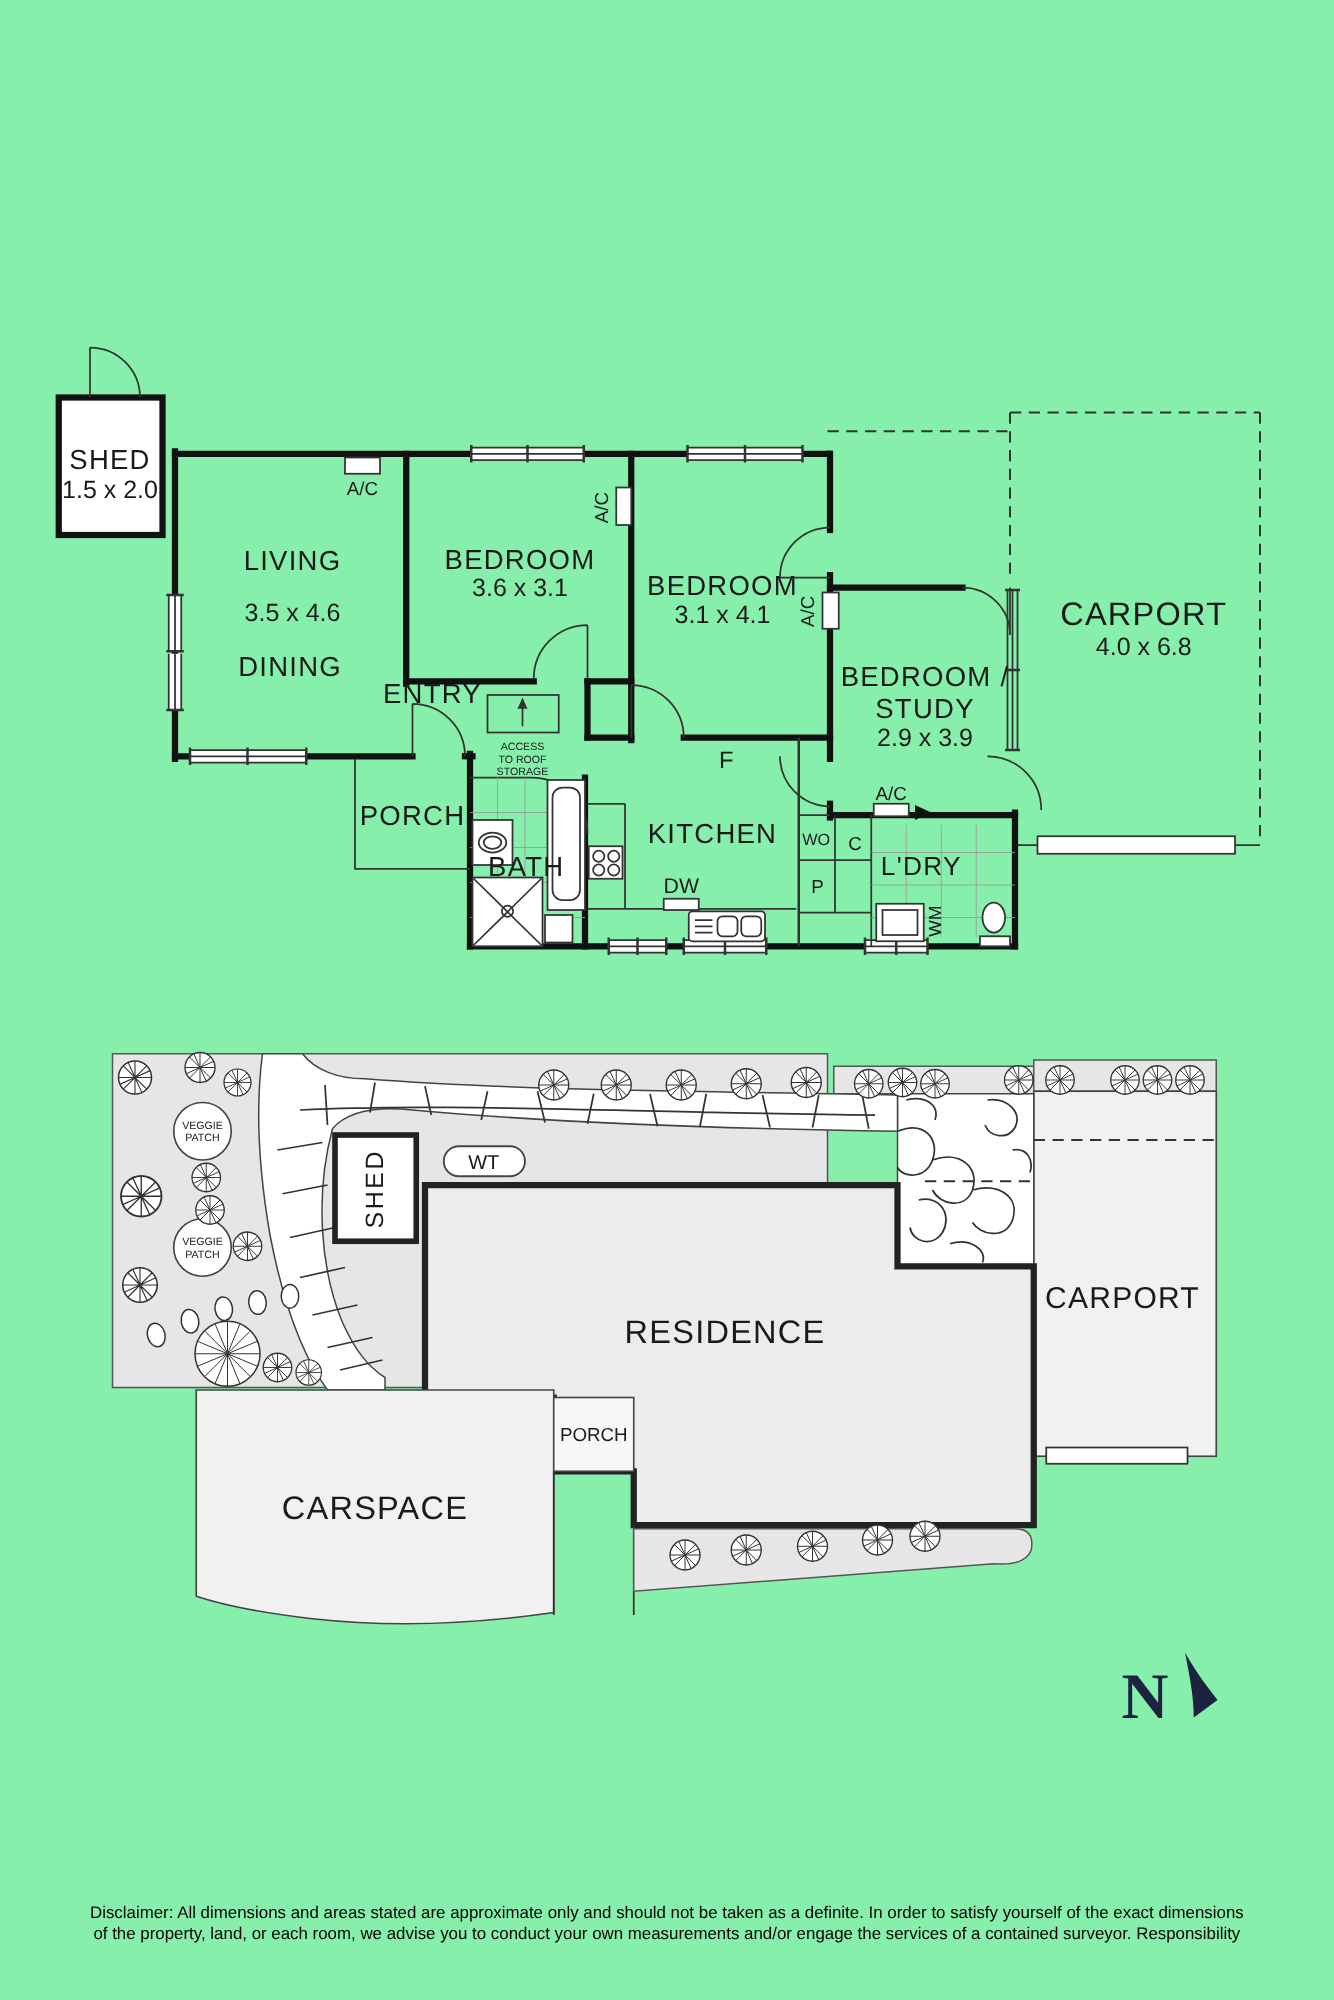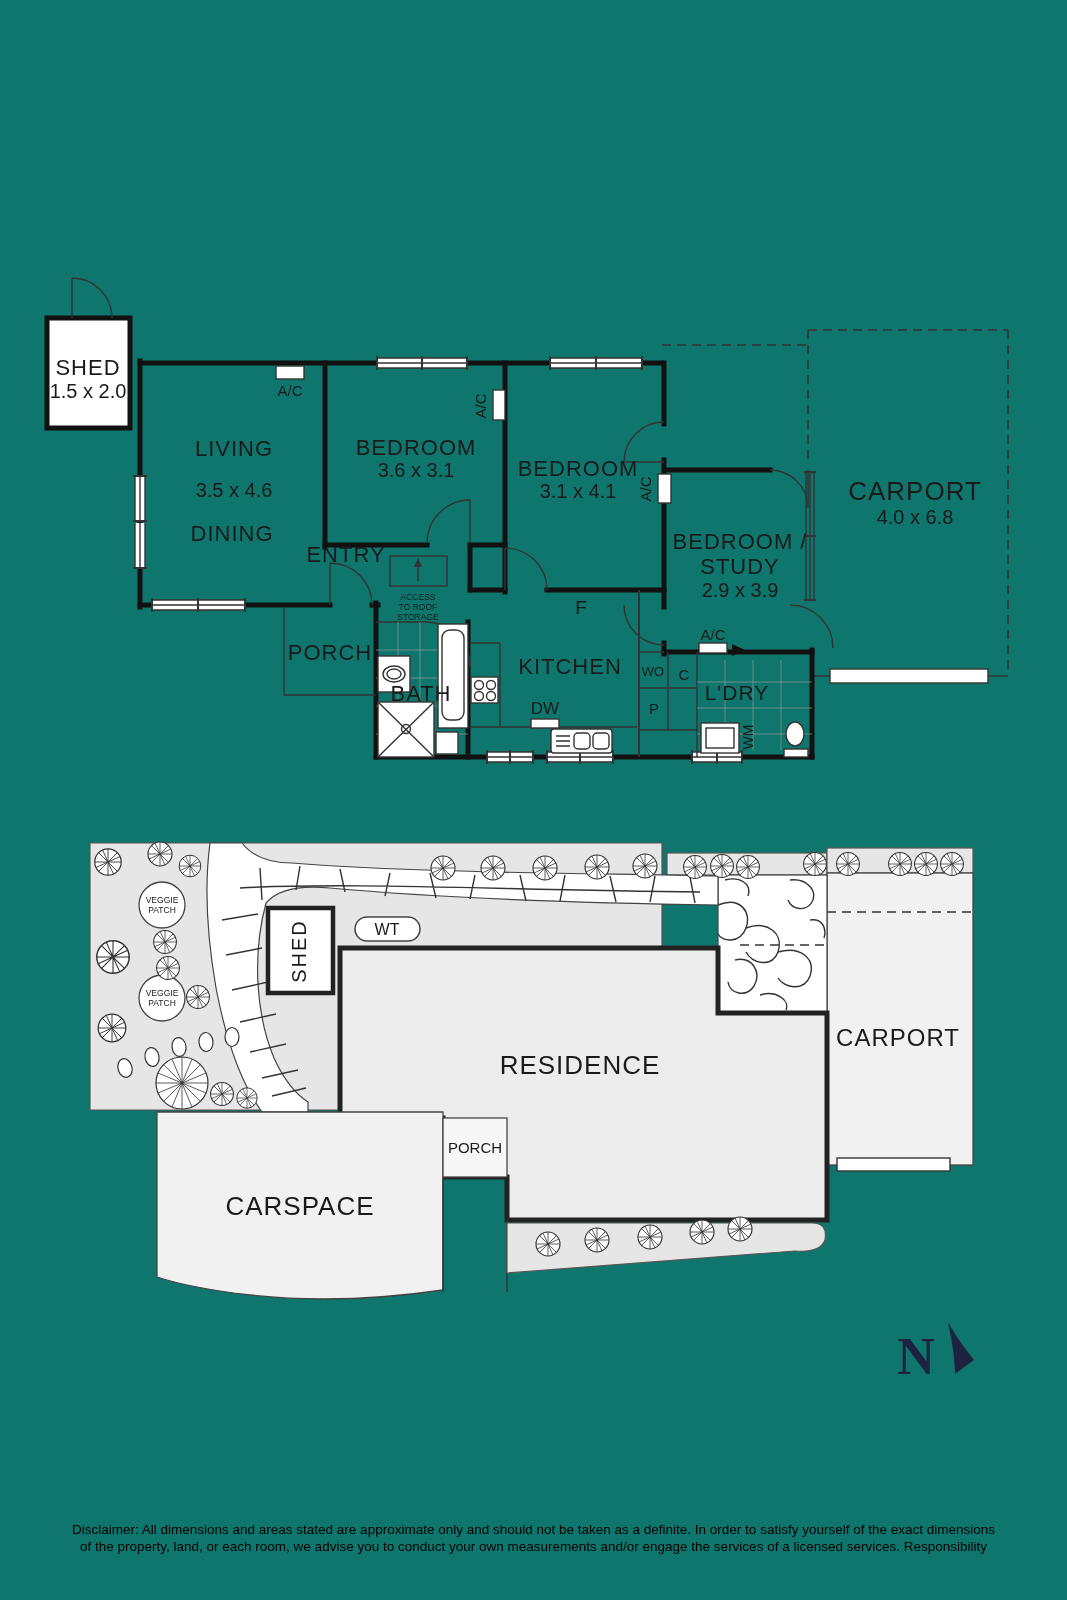--- a/index.html
+++ b/index.html
@@ -1,16 +1,16 @@
 <!DOCTYPE html>
 <html><head>
 <meta charset="utf-8">
 <style>
   html,body{margin:0;padding:0;background:#fff;}
-  #page{position:relative;width:1067px;height:1600px;background:#0f766e;overflow:hidden;
+  #page{position:relative;width:1067px;height:1600px;background:#86efac;overflow:hidden;
         font-family:"Liberation Sans",sans-serif;}
   svg{position:absolute;left:0;top:0;}
   text{fill:#1a1a1a;font-family:"Liberation Sans",sans-serif;}
   .room-label{font-size:22px;letter-spacing:1px;}
   .room-dims{font-size:20px;}
   .big-label{font-size:26px;letter-spacing:1px;}
   .mid-label{font-size:21px;letter-spacing:1px;}
   .small-label{font-size:15px;}
   .tiny-label{font-size:13px;}
   .micro-label{font-size:8.5px;}
@@ -331,15 +331,15 @@
   </g>
 
   <g>
     <text x="916" y="1374" text-anchor="middle" style="font-family:'Liberation Serif',serif;font-weight:bold;font-size:52px;fill:#1c2240">N</text>
     <path d="M948,1322 C958,1340 968,1352 974,1360 L955,1374 C955,1355 951,1338 948,1322 Z" fill="#1c2240"></path>
   </g>
 </svg>
 
 <div id="disclaimer">
   <div>Disclaimer: All dimensions and areas stated are approximate only and should not be taken as a definite. In order to satisfy yourself of the exact dimensions</div>
-  <div>of the property, land, or each room, we advise you to conduct your own measurements and/or engage the services of a licensed services. Responsibility</div>
+  <div>of the property, land, or each room, we advise you to conduct your own measurements and/or engage the services of a contained surveyor. Responsibility</div>
 </div>
 </div>
 
 </body></html>

